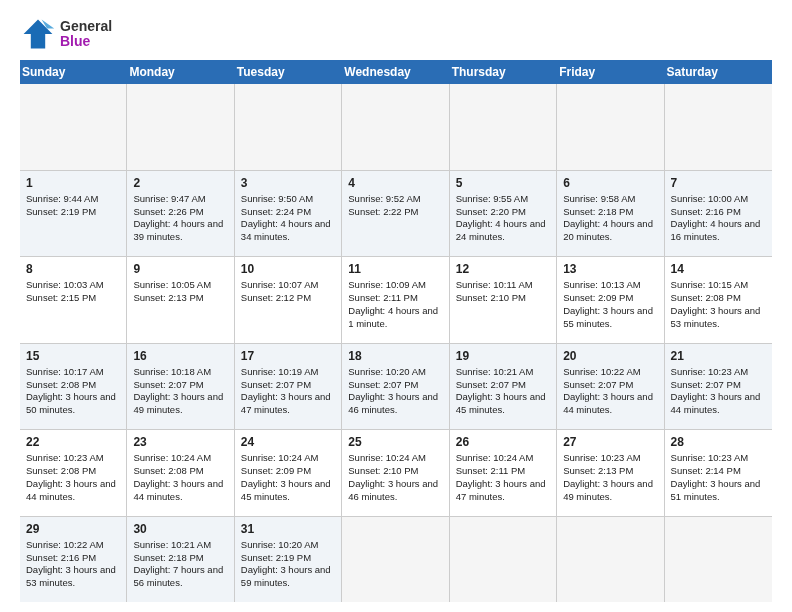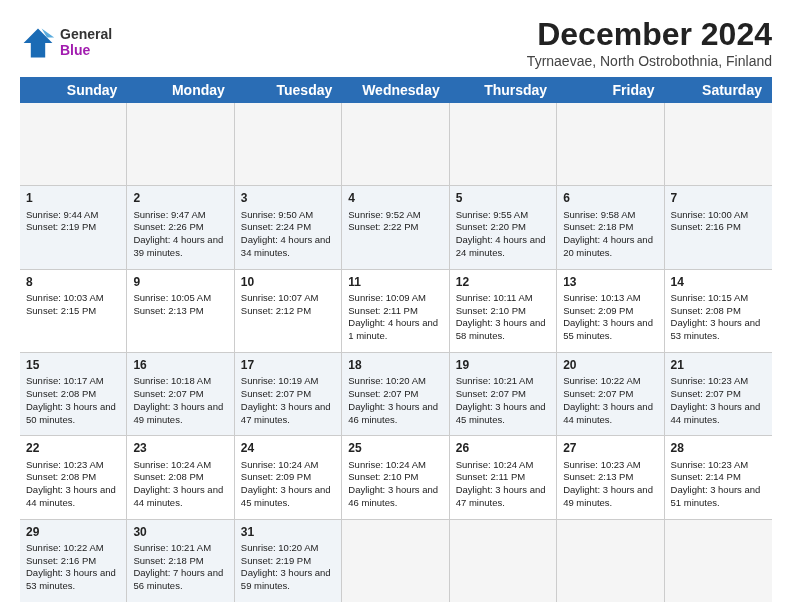--- a/index.html
+++ b/index.html
@@ -13,21 +13,21 @@
     .page {
       width: 792px;
       height: 612px;
       padding: 16px 20px 10px 20px;
       display: flex;
       flex-direction: column;
     }
     .header {
       display: flex;
       justify-content: space-between;
-      align-items: center;
+      align-items: flex-end;
       margin-bottom: 8px;
       gap: 12px;
     }
     .logo {
       display: flex;
       align-items: center;
       gap: 4px;
     }
     .logo-text {
       display: flex;
@@ -65,24 +65,24 @@
       display: flex;
       flex-direction: column;
     }
     .cal-header-row {
       display: grid;
       grid-template-columns: repeat(7, 1fr);
       background: #2a6db5;
     }
     .cal-header-cell {
       color: #fff;
-      font-size: 14px;
-      font-weight: bold;
-      padding: 5px 10px;
-      text-align: right;
+      font-size: 12px;
+      font-weight: bold;
+      padding: 5px 2px;
+      text-align: left;
     }
     .cal-body {
       flex: 1;
       display: flex;
       flex-direction: column;
     }
     .cal-row {
       display: grid;
       grid-template-columns: repeat(7, 1fr);
       flex: 1;
@@ -126,24 +126,20 @@
     <div class="logo">
       <svg class="logo-icon" viewBox="0 0 40 40">
         <polygon points="20,4 36,20 28,20 28,36 12,36 12,20 4,20" fill="#1a6bb5"></polygon>
         <polygon points="24,4 38,14 30,14" fill="#5aabdd"></polygon>
       </svg>
       <div class="logo-text">
         <span class="logo-general">General</span>
         <span class="logo-blue">Blue</span>
       </div>
     </div>
-    <div class="title-section">
-      <div class="main-title">December 2024</div>
-      <div class="subtitle">Tyrnaevae, North Ostrobothnia, Finland</div>
-    </div>
   </div>
 
   <div class="calendar">
     <div class="cal-header-row">
       <div class="cal-header-cell">Sunday</div>
       <div class="cal-header-cell">Monday</div>
       <div class="cal-header-cell">Tuesday</div>
       <div class="cal-header-cell">Wednesday</div>
       <div class="cal-header-cell">Thursday</div>
       <div class="cal-header-cell">Friday</div>
@@ -159,28 +155,28 @@
           <div class="cal-cell empty"></div>
           <div class="cal-cell empty"></div>
         </div>
         <div class="cal-row">
           <div class="cal-cell"><span class="day-num">1</span><span>Sunrise: 9:44 AM</span><br><span>Sunset: 2:19 PM</span><br></div>
           <div class="cal-cell"><span class="day-num">2</span><span>Sunrise: 9:47 AM</span><br><span>Sunset: 2:26 PM</span><br><span>Daylight: 4 hours and 39 minutes.</span></div>
           <div class="cal-cell"><span class="day-num">3</span><span>Sunrise: 9:50 AM</span><br><span>Sunset: 2:24 PM</span><br><span>Daylight: 4 hours and 34 minutes.</span></div>
           <div class="cal-cell"><span class="day-num">4</span><span>Sunrise: 9:52 AM</span><br><span>Sunset: 2:22 PM</span><br></div>
           <div class="cal-cell"><span class="day-num">5</span><span>Sunrise: 9:55 AM</span><br><span>Sunset: 2:20 PM</span><br><span>Daylight: 4 hours and 24 minutes.</span></div>
           <div class="cal-cell"><span class="day-num">6</span><span>Sunrise: 9:58 AM</span><br><span>Sunset: 2:18 PM</span><br><span>Daylight: 4 hours and 20 minutes.</span></div>
-          <div class="cal-cell"><span class="day-num">7</span><span>Sunrise: 10:00 AM</span><br><span>Sunset: 2:16 PM</span><br></div>
+          <div class="cal-cell"><span class="day-num">7</span><span>Sunrise: 10:00 AM</span><br><span>Sunset: 2:16 PM</span><br><span>Daylight: 4 hours and 16 minutes.</span></div>
         </div>
         <div class="cal-row">
           <div class="cal-cell"><span class="day-num">8</span><span>Sunrise: 10:03 AM</span><br><span>Sunset: 2:15 PM</span><br></div>
           <div class="cal-cell"><span class="day-num">9</span><span>Sunrise: 10:05 AM</span><br><span>Sunset: 2:13 PM</span><br></div>
           <div class="cal-cell"><span class="day-num">10</span><span>Sunrise: 10:07 AM</span><br><span>Sunset: 2:12 PM</span><br></div>
           <div class="cal-cell"><span class="day-num">11</span><span>Sunrise: 10:09 AM</span><br><span>Sunset: 2:11 PM</span><br><span>Daylight: 4 hours and 1 minute.</span></div>
-          <div class="cal-cell"><span class="day-num">12</span><span>Sunrise: 10:11 AM</span><br><span>Sunset: 2:10 PM</span><br><span>Daylight: 3 hours and 58 minutes.</span></div>
+          <div class="cal-cell"><span class="day-num">12</span><span>Sunrise: 10:11 AM</span><br><span>Sunset: 2:10 PM</span><br></div>
           <div class="cal-cell"><span class="day-num">13</span><span>Sunrise: 10:13 AM</span><br><span>Sunset: 2:09 PM</span><br><span>Daylight: 3 hours and 55 minutes.</span></div>
           <div class="cal-cell"><span class="day-num">14</span><span>Sunrise: 10:15 AM</span><br><span>Sunset: 2:08 PM</span><br><span>Daylight: 3 hours and 53 minutes.</span></div>
         </div>
         <div class="cal-row">
           <div class="cal-cell"><span class="day-num">15</span><span>Sunrise: 10:17 AM</span><br><span>Sunset: 2:08 PM</span><br><span>Daylight: 3 hours and 50 minutes.</span></div>
           <div class="cal-cell"><span class="day-num">16</span><span>Sunrise: 10:18 AM</span><br><span>Sunset: 2:07 PM</span><br><span>Daylight: 3 hours and 49 minutes.</span></div>
           <div class="cal-cell"><span class="day-num">17</span><span>Sunrise: 10:19 AM</span><br><span>Sunset: 2:07 PM</span><br><span>Daylight: 3 hours and 47 minutes.</span></div>
           <div class="cal-cell"><span class="day-num">18</span><span>Sunrise: 10:20 AM</span><br><span>Sunset: 2:07 PM</span><br><span>Daylight: 3 hours and 46 minutes.</span></div>
           <div class="cal-cell"><span class="day-num">19</span><span>Sunrise: 10:21 AM</span><br><span>Sunset: 2:07 PM</span><br><span>Daylight: 3 hours and 45 minutes.</span></div>
           <div class="cal-cell"><span class="day-num">20</span><span>Sunrise: 10:22 AM</span><br><span>Sunset: 2:07 PM</span><br><span>Daylight: 3 hours and 44 minutes.</span></div>

